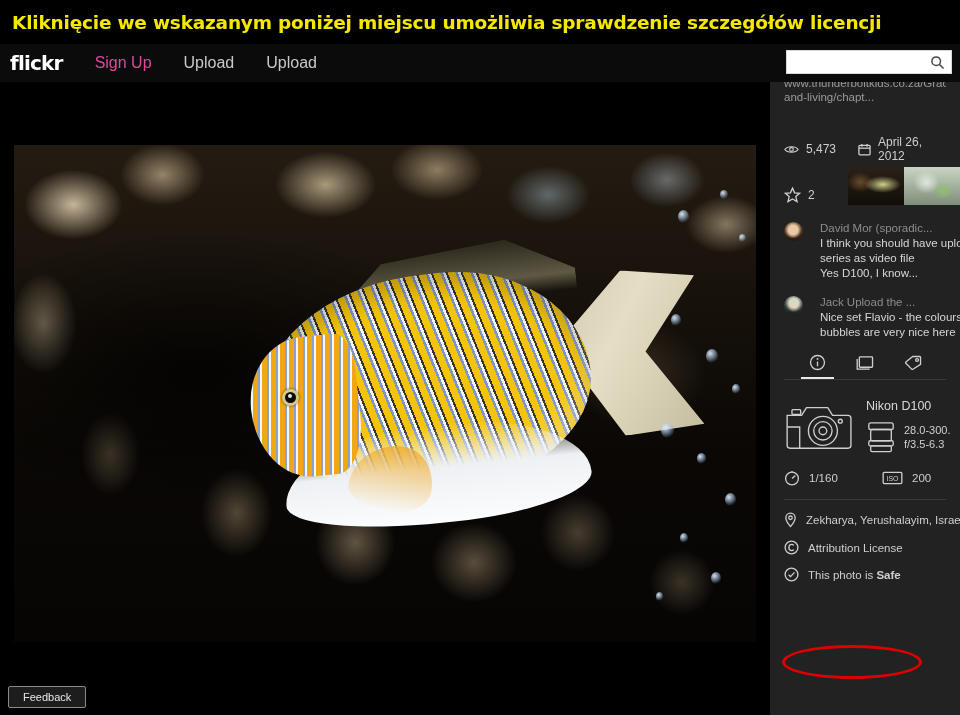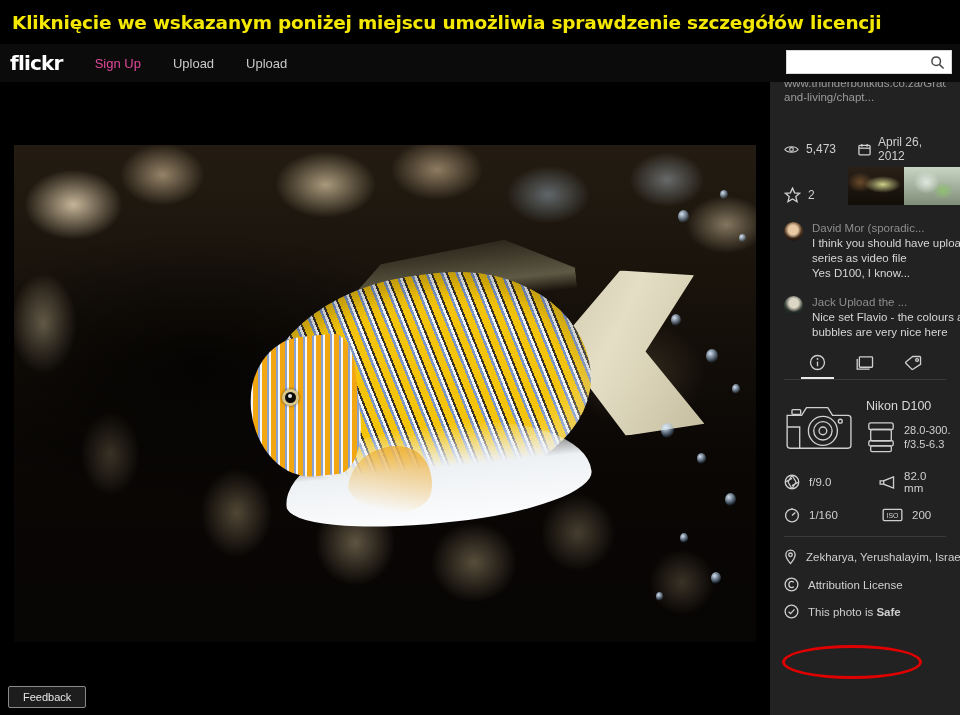--- a/index.html
+++ b/index.html
@@ -25,21 +25,21 @@
   
   .flickr-header {
     position: absolute; left: 0; top: 44px; width: 960px; height: 38px;
     background: #0b0b0b; display: flex; align-items: center;
   }
   .logo {
     color: #fff; font-weight: bold; font-size: 20px; letter-spacing: -0.8px;
     padding-left: 10px; font-family: "DejaVu Sans", sans-serif;
   }
   .nav { display: flex; align-items: center; margin-left: 32px; gap: 32px; }
-  .nav-item { color: #c9c9c9; font-size: 13px; }
+  .nav-item { color: #c9c9c9; font-size: 16px; }
   .nav-item.signup { color: #e0489a; }
   .searchbox {
     position: absolute; right: 8px; top: 6px; width: 166px; height: 24px;
     background: #fff; border: 1px solid #d8d8d8; display: flex;
     align-items: center; justify-content: flex-end; padding-right: 6px;
   }
   .search-input {
     border: 0; outline: none; background: transparent; width: 100%;
     height: 100%; font-size: 11px; color: #333; padding-left: 6px;
   }
@@ -182,21 +182,21 @@
       linear-gradient(180deg, #c9d6c4, #7e8c78);
   }
 
   .actions { display: flex; align-items: center; margin-top: 24px; }
   .action { display: flex; align-items: center; gap: 7px; color: #cfcfcf; font-size: 12px; }
   .action.a1 { width: 66px; }
   .action.a2 { width: 70px; }
   .action.a3 { margin-left: auto; }
 
   .comments { margin-top: 18px; }
-  .comment { display: flex; gap: 9px; margin-bottom: 14px; }
+  .comment { display: flex; gap: 17px; margin-bottom: 14px; }
   .avatar {
     flex: 0 0 auto; width: 19px; height: 19px; border-radius: 50%;
     margin-top: 1px; overflow: hidden;
   }
   .avatar.av1 {
     background:
       radial-gradient(circle at 48% 42%, #e8c9a4 0 32%, rgba(200,150,100,0) 58%),
       linear-gradient(180deg, #6b4a2c, #241610);
   }
   .avatar.av2 {
@@ -457,40 +457,20 @@
           </div>
         </div>
       </div>
     </div>
 
     <div class="exif">
       <div class="exif-row">
         <div class="exif-cell left">
           <span>
             <svg width="16" height="16" viewBox="0 0 17 17">
-              <circle class="ic" cx="8.5" cy="8.5" r="7.2"></circle>
-              <path class="ic" d="M8.5 1.3 L12.8 8.5 M12.8 8.5 L8.5 15.7 M8.5 15.7 L4.2 8.5 M4.2 8.5 L8.5 1.3 M1.3 8.5 L8.5 4.7 M15.7 8.5 L8.5 12.3"></path>
-            </svg>
-          </span>
-          <span>f/9.0</span>
-        </div>
-        <div class="exif-cell">
-          <span>
-            <svg width="17" height="15" viewBox="0 0 18 16">
-              <path class="ic" d="M16.5 2 L6 6.2 V9.8 L16.5 14 Z"></path>
-              <path class="ic" d="M6 6.2 H2.2 V9.8 H6"></path>
-            </svg>
-          </span>
-          <span>82.0 mm</span>
-        </div>
-      </div>
-      <div class="exif-row">
-        <div class="exif-cell left">
-          <span>
-            <svg width="16" height="16" viewBox="0 0 17 17">
               <circle class="ic" cx="8.5" cy="9" r="6.8"></circle>
               <line class="ic" x1="8.5" y1="9" x2="12" y2="5.8"></line>
               <line class="ic" x1="8.5" y1="1" x2="8.5" y2="2.4"></line>
             </svg>
           </span>
           <span>1/160</span>
         </div>
         <div class="exif-cell">
           <span>
             <svg width="21" height="14" viewBox="0 0 22 15">

